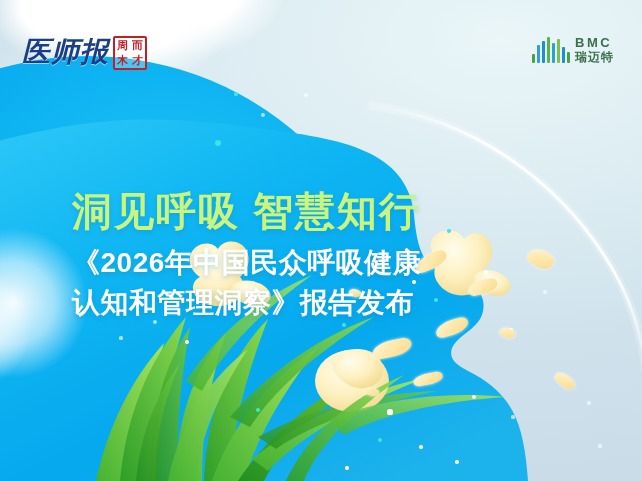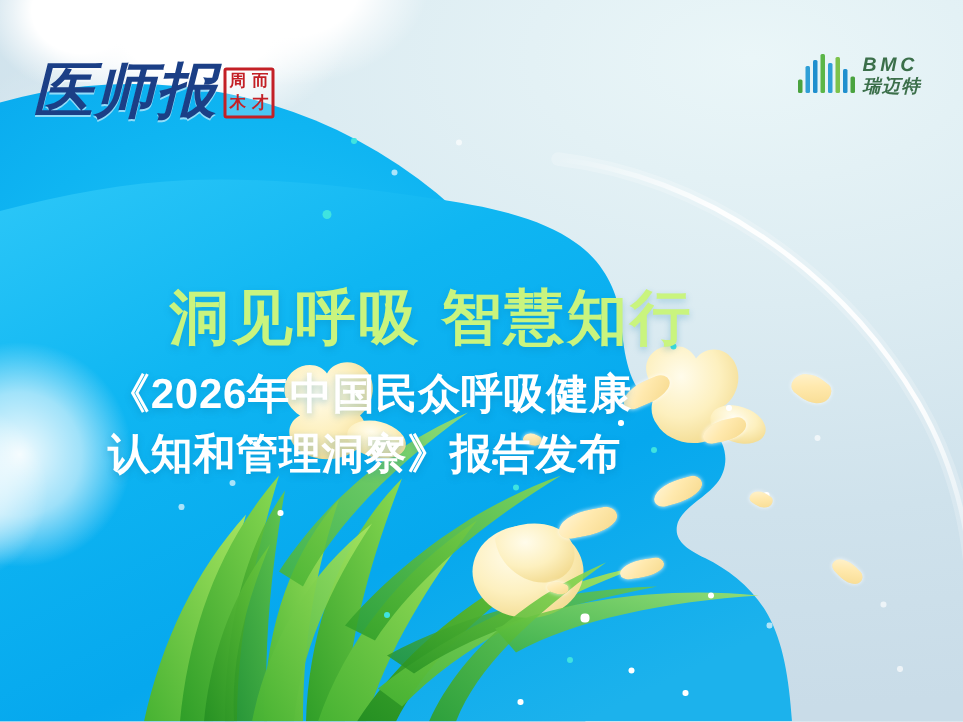--- a/index.html
+++ b/index.html
@@ -67,58 +67,57 @@
 
   
   .plants{position:absolute;left:0;bottom:0;width:642px;height:250px;pointer-events:none;}
 
   
   .logo-left{
     position:absolute;left:22px;top:33px;display:flex;align-items:center;gap:4px;
   }
   .logo-left .ysb{
     font-family:"Liberation Serif", serif;
-    font-weight:700;font-size:40px;letter-spacing:1px;
+    font-weight:700;font-size:28px;letter-spacing:1px;
     color:#1b3f86;
     text-shadow:0 1px 0 rgba(255,255,255,.55);
     font-style:italic;
   }
   .seal{
     width:30px;height:30px;border:2px solid #c32026;border-radius:2px;
     display:grid;grid-template-columns:1fr 1fr;grid-template-rows:1fr 1fr;
     color:#c32026;font-family:"Liberation Serif", serif;font-weight:700;
     font-size:11px;line-height:1;align-items:center;justify-items:center;
     background:rgba(255,255,255,.25);
     transform:translateY(1px);
   }
   .seal span{display:block;}
 
   .logo-right{
-    position:absolute;right:28px;top:36px;display:flex;align-items:flex-start;gap:5px;font-style:italic;
+    position:absolute;right:28px;top:36px;display:flex;align-items:flex-end;gap:5px;
   }
   .bars{display:flex;align-items:flex-end;gap:1.5px;height:26px;}
   .bars i{display:block;width:3.5px;border-radius:1px;}
   .bmc-txt{display:flex;flex-direction:column;line-height:1;}
   .bmc-txt .en{
     font-size:13px;font-weight:700;color:#3b6f4a;letter-spacing:2.5px;
     font-family:"Liberation Sans", sans-serif;
   }
   .bmc-txt .cn{
     font-size:12px;font-weight:700;color:#3b6f4a;letter-spacing:1px;margin-top:2px;
     font-family:"Liberation Sans", sans-serif;
   }
 
   
   .headline{
     position:absolute;left:72px;top:184px;
     font-size:40px;font-weight:700;letter-spacing:2px;
     color:#c9f47e;white-space:nowrap;
     font-family:"Liberation Sans", sans-serif;
     text-shadow:0 2px 5px rgba(6,120,170,.28);
-    margin-left:41px;
   }
   .sub{
     position:absolute;left:72px;top:243px;
     font-size:28px;font-weight:700;line-height:1.42;letter-spacing:.5px;
     color:#ffffff;white-space:pre-line;
     font-family:"Liberation Sans", sans-serif;
     text-shadow:0 2px 5px rgba(6,120,170,.30);
   }
 </style>
 </head>

